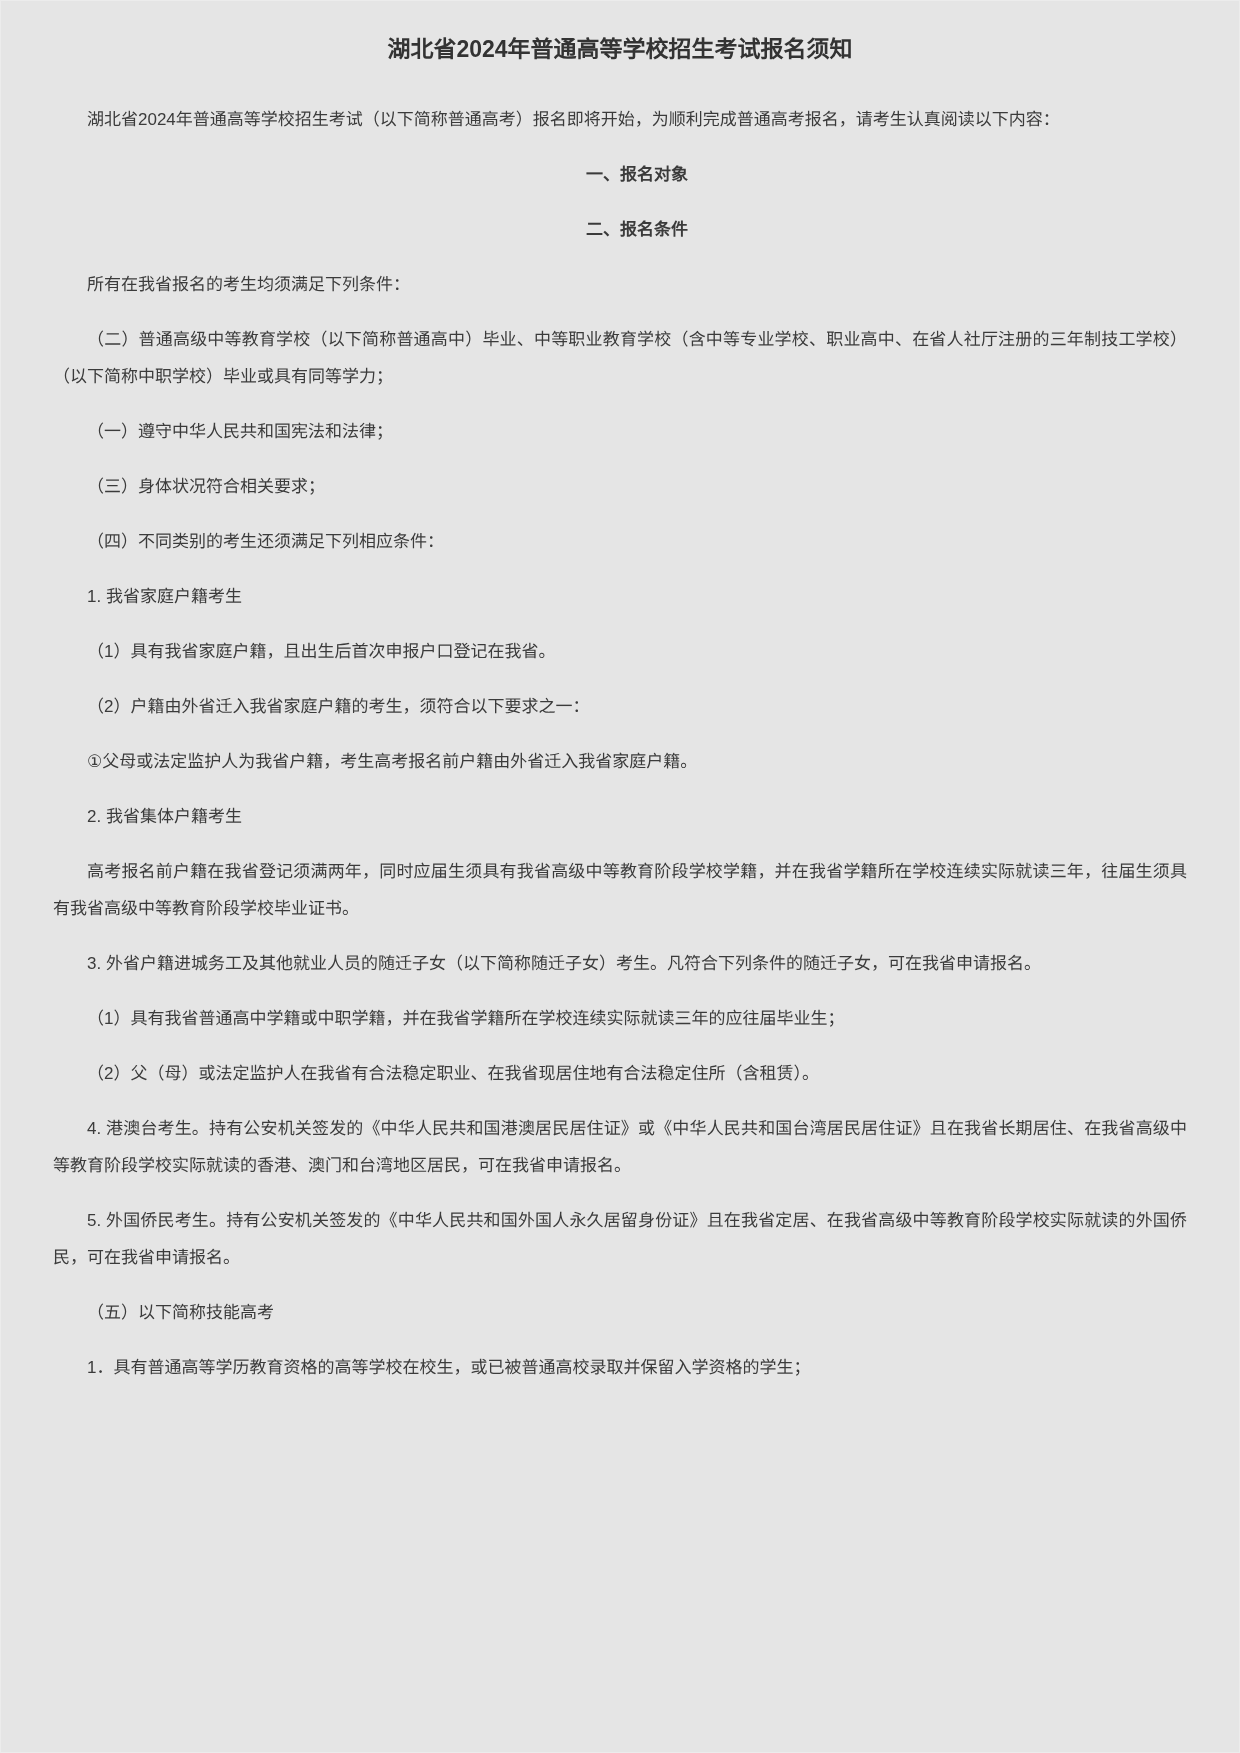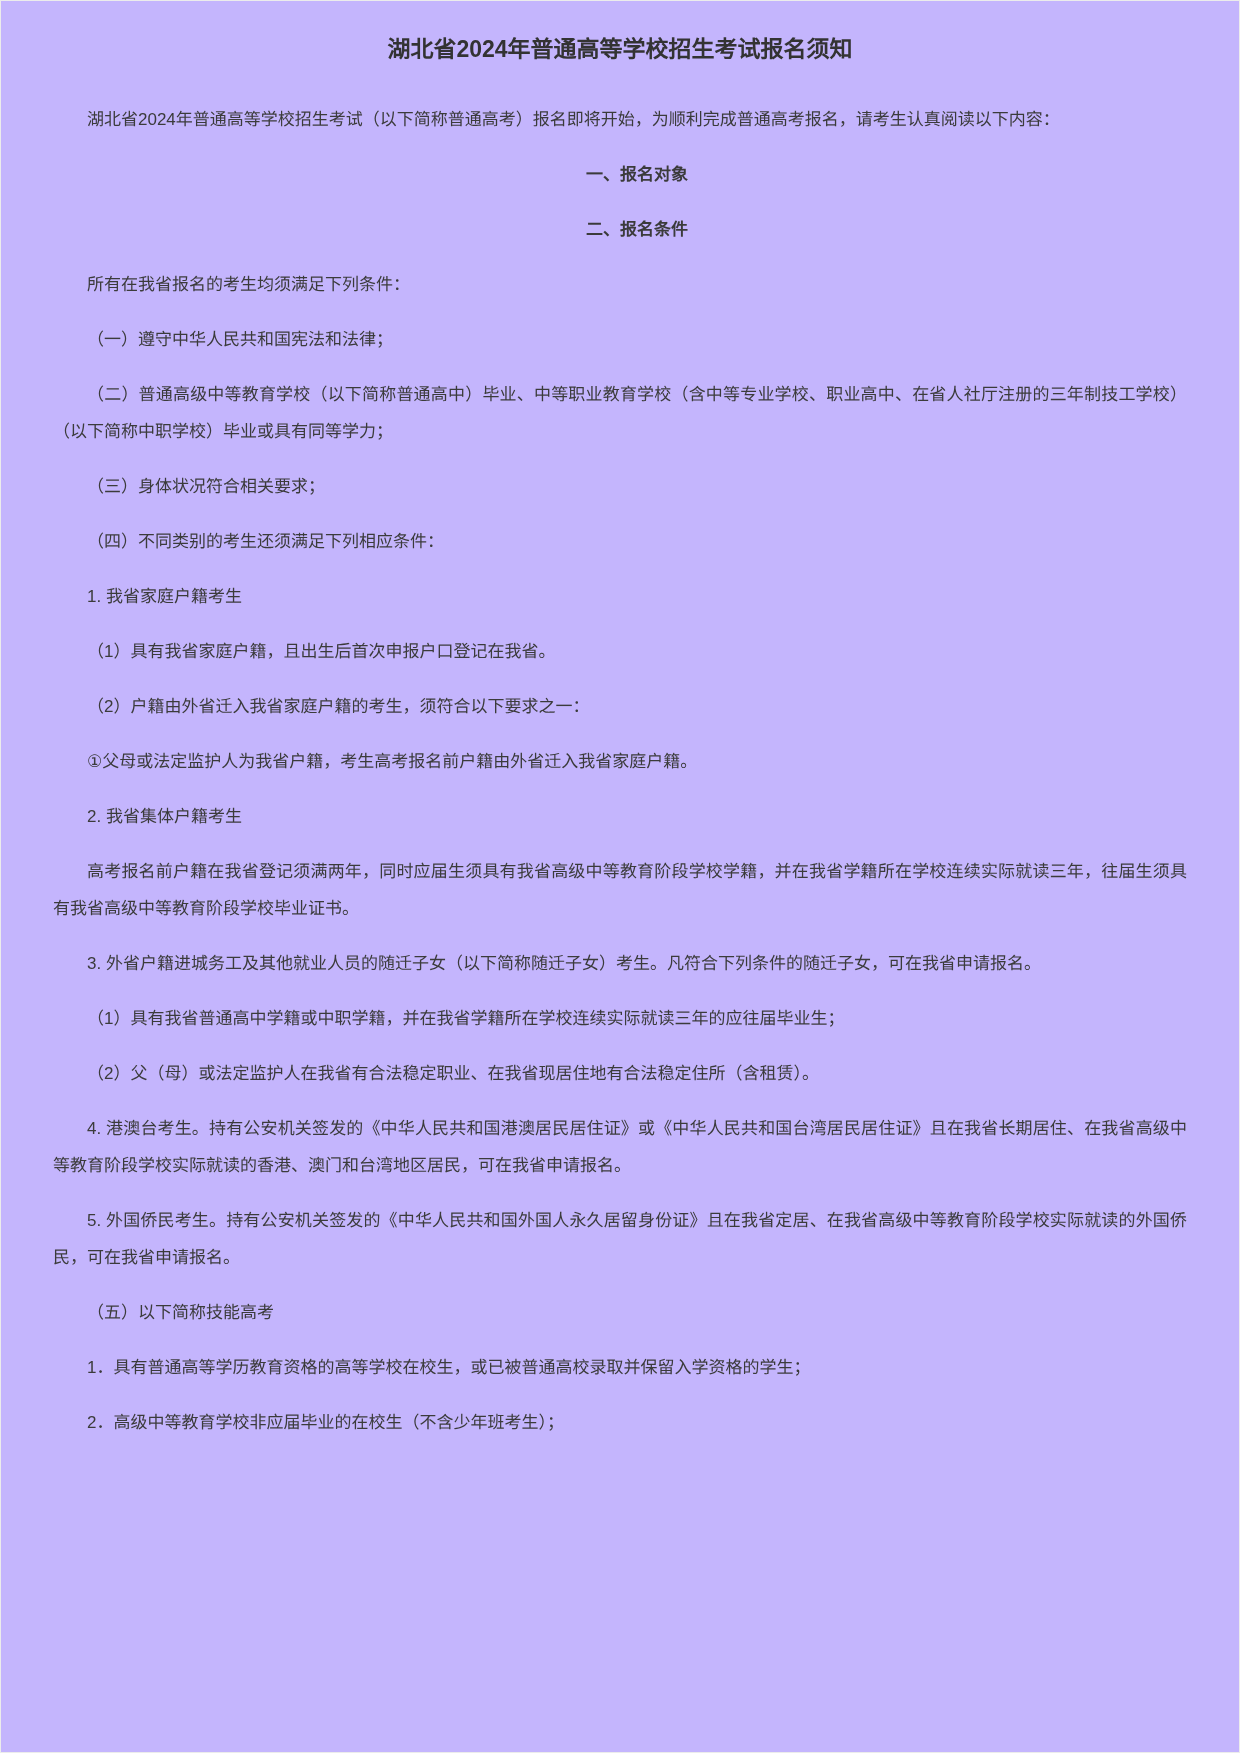--- a/index.html
+++ b/index.html
@@ -5,21 +5,21 @@
   html, body {
     margin: 0;
     padding: 0;
     background: #ffffff;
   }
   .page {
     position: relative;
     width: 1240px;
     height: 1753px;
     box-sizing: border-box;
-    background: #c4b5fd;
+    background: #e5e5e5;
     border: 1px solid #ececec;
     padding: 0 44px;
     overflow: hidden;
     font-family: "Liberation Sans", "DejaVu Sans", sans-serif;
     color: #3b3b3b;
   }
   .doc-title {
     font-size: 23px;
     font-weight: 700;
     text-align: center;
@@ -44,31 +44,30 @@
 </head>
 <body>
 
 <div class="page">
   <h1 class="doc-title">湖北省2024年普通高等学校招生考试报名须知</h1>
 
   <p class="para">湖北省2024年普通高等学校招生考试（以下简称普通高考）报名即将开始，为顺利完成普通高考报名，请考生认真阅读以下内容：</p>
   <p class="para heading">一、报名对象</p>
   <p class="para heading">二、报名条件</p>
   <p class="para">所有在我省报名的考生均须满足下列条件：</p>
+  <p class="para">（二）普通高级中等教育学校（以下简称普通高中）毕业、中等职业教育学校（含中等专业学校、职业高中、在省人社厅注册的三年制技工学校）（以下简称中职学校）毕业或具有同等学力；</p>
   <p class="para">（一）遵守中华人民共和国宪法和法律；</p>
-  <p class="para">（二）普通高级中等教育学校（以下简称普通高中）毕业、中等职业教育学校（含中等专业学校、职业高中、在省人社厅注册的三年制技工学校）（以下简称中职学校）毕业或具有同等学力；</p>
   <p class="para">（三）身体状况符合相关要求；</p>
   <p class="para">（四）不同类别的考生还须满足下列相应条件：</p>
   <p class="para">1. 我省家庭户籍考生</p>
   <p class="para">（1）具有我省家庭户籍，且出生后首次申报户口登记在我省。</p>
   <p class="para">（2）户籍由外省迁入我省家庭户籍的考生，须符合以下要求之一：</p>
   <p class="para">①父母或法定监护人为我省户籍，考生高考报名前户籍由外省迁入我省家庭户籍。</p>
   <p class="para">2. 我省集体户籍考生</p>
   <p class="para">高考报名前户籍在我省登记须满两年，同时应届生须具有我省高级中等教育阶段学校学籍，并在我省学籍所在学校连续实际就读三年，往届生须具有我省高级中等教育阶段学校毕业证书。</p>
   <p class="para">3. 外省户籍进城务工及其他就业人员的随迁子女（以下简称随迁子女）考生。凡符合下列条件的随迁子女，可在我省申请报名。</p>
   <p class="para">（1）具有我省普通高中学籍或中职学籍，并在我省学籍所在学校连续实际就读三年的应往届毕业生；</p>
   <p class="para">（2）父（母）或法定监护人在我省有合法稳定职业、在我省现居住地有合法稳定住所（含租赁）。</p>
   <p class="para">4. 港澳台考生。持有公安机关签发的《中华人民共和国港澳居民居住证》或《中华人民共和国台湾居民居住证》且在我省长期居住、在我省高级中等教育阶段学校实际就读的香港、澳门和台湾地区居民，可在我省申请报名。</p>
   <p class="para">5. 外国侨民考生。持有公安机关签发的《中华人民共和国外国人永久居留身份证》且在我省定居、在我省高级中等教育阶段学校实际就读的外国侨民，可在我省申请报名。</p>
   <p class="para">（五）以下简称技能高考</p>
   <p class="para">1．具有普通高等学历教育资格的高等学校在校生，或已被普通高校录取并保留入学资格的学生；</p>
-  <p class="para">2．高级中等教育学校非应届毕业的在校生（不含少年班考生）；</p>
 </div>
 
 </body></html>

